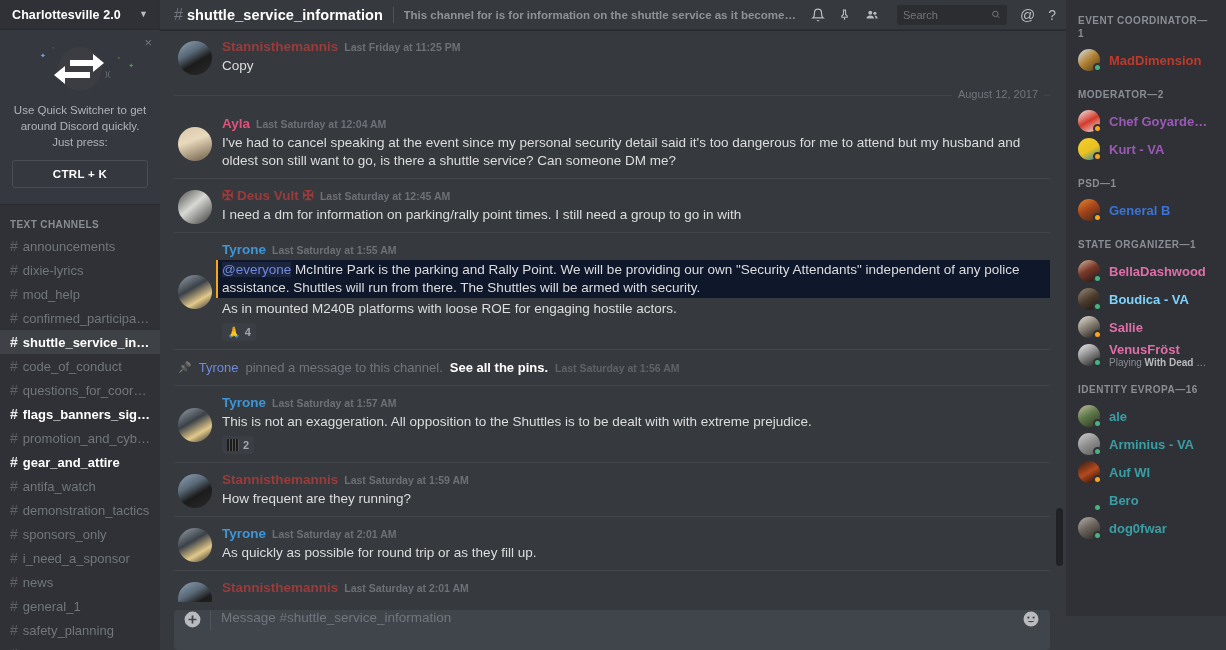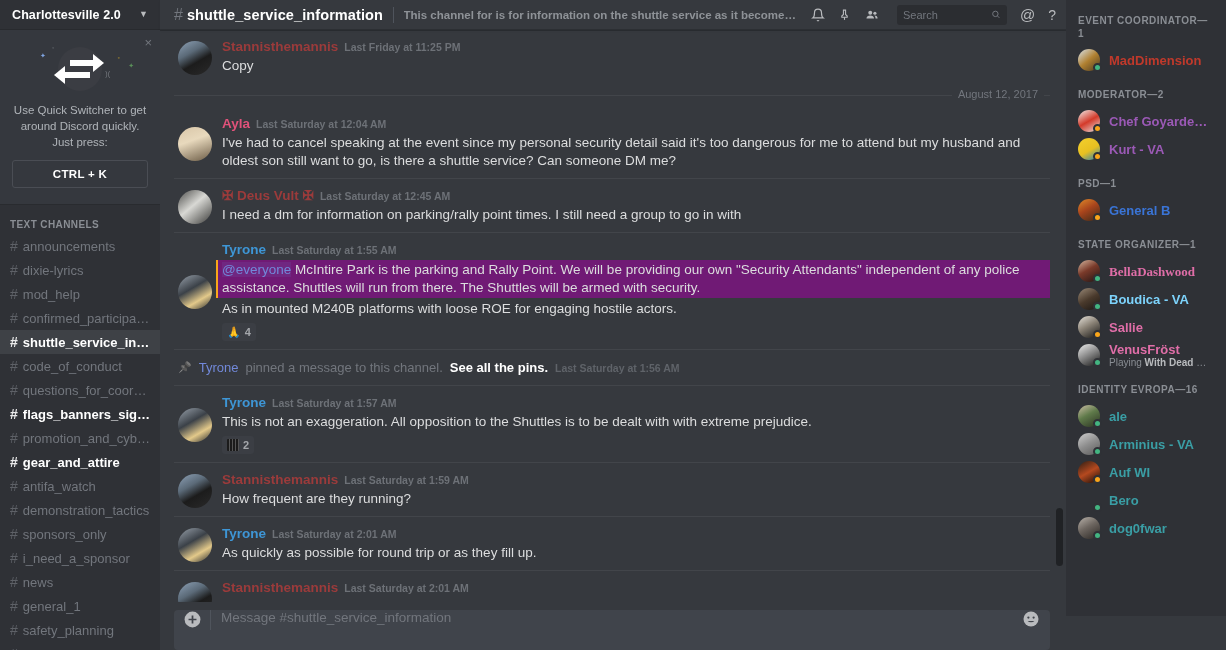--- a/index.html
+++ b/index.html
@@ -72,21 +72,21 @@
   .messages { height: 100%; padding: 0 16px 0 14px; overflow: hidden; }
 
   .msg { display: flex; padding: 9px 0 8px 0; border-top: 1px solid #42454a; position: relative; align-items: center; }
   .msg.first { border-top: 0; }
   .avatar { width: 34px; height: 34px; border-radius: 50%; flex: 0 0 34px; margin: 1px 10px 0 4px; background-size: cover; background-position: center; }
   .mbody { flex: 1 1 auto; min-width: 0; }
   .mhead { display: flex; align-items: baseline; gap: 6px; line-height: 15px; }
   .uname { font-size: 13.5px; font-weight: bold; }
   .mtime { color: #6d7177; font-size: 10.5px; font-weight: bold; }
   .mtext { color: #dcddde; font-size: 13.5px; line-height: 18px; margin-top: 2px; white-space: pre-wrap; }
-  .mention-line { background: #701a75; border-left: 2px solid #faa61a; margin-left: -6px; padding: 1px 4px 1px 4px; }
+  .mention-line { background: #0f172a; border-left: 2px solid #faa61a; margin-left: -6px; padding: 1px 4px 1px 4px; }
   .mention-line .mtag { color: #7289da; background: rgba(114,137,218,.12); }
   .reactions { margin-top: 5px; display: flex; gap: 5px; }
   .reaction { background: #3b3e44; border-radius: 3px; height: 18px; padding: 0 5px; display: flex; align-items: center; gap: 4px; cursor: pointer; }
   .reaction .emo { font-size: 11px; line-height: 1; }
   .reaction .cnt { color: #a4a7ab; font-size: 11px; font-weight: bold; }
   .cemoji { width: 12px; height: 12px; background:
       repeating-linear-gradient(90deg,#1b1b1b 0 2px,#555 2px 3px),
       #222; display: inline-block; border-radius: 1px; }
 
   .divider { display: flex; align-items: center; border-top: 1px solid #42454a; position: relative; height: 0; margin: 12px 0 11px 0; }
@@ -439,21 +439,21 @@
         <div class="m-txt">
           <div class="m-name" style="color: rgb(58, 116, 214);">General B</div>
         </div>
       </div>
       <div class="grp">STATE ORGANIZER—1</div>
       <div class="member">
         <div class="m-av" style="background-image: linear-gradient(150deg, rgb(215, 185, 162) 0%, rgb(122, 58, 42) 45%, rgb(32, 20, 20) 100%);">
           <span class="m-st st-online"></span>
         </div>
         <div class="m-txt">
-          <div class="m-name" style="color: rgb(224, 110, 168); font-family: Liberation Serif, serif;">BellaDashwood</div>
+          <div class="m-name" style="color: rgb(224, 110, 168);">BellaDashwood</div>
         </div>
       </div>
       <div class="member">
         <div class="m-av" style="background-image: linear-gradient(150deg, rgb(154, 138, 120) 0%, rgb(74, 58, 44) 50%, rgb(26, 22, 20) 100%);">
           <span class="m-st st-online"></span>
         </div>
         <div class="m-txt">
           <div class="m-name" style="color: #7dd3fc;">Boudica - VA</div>
         </div>
       </div>

